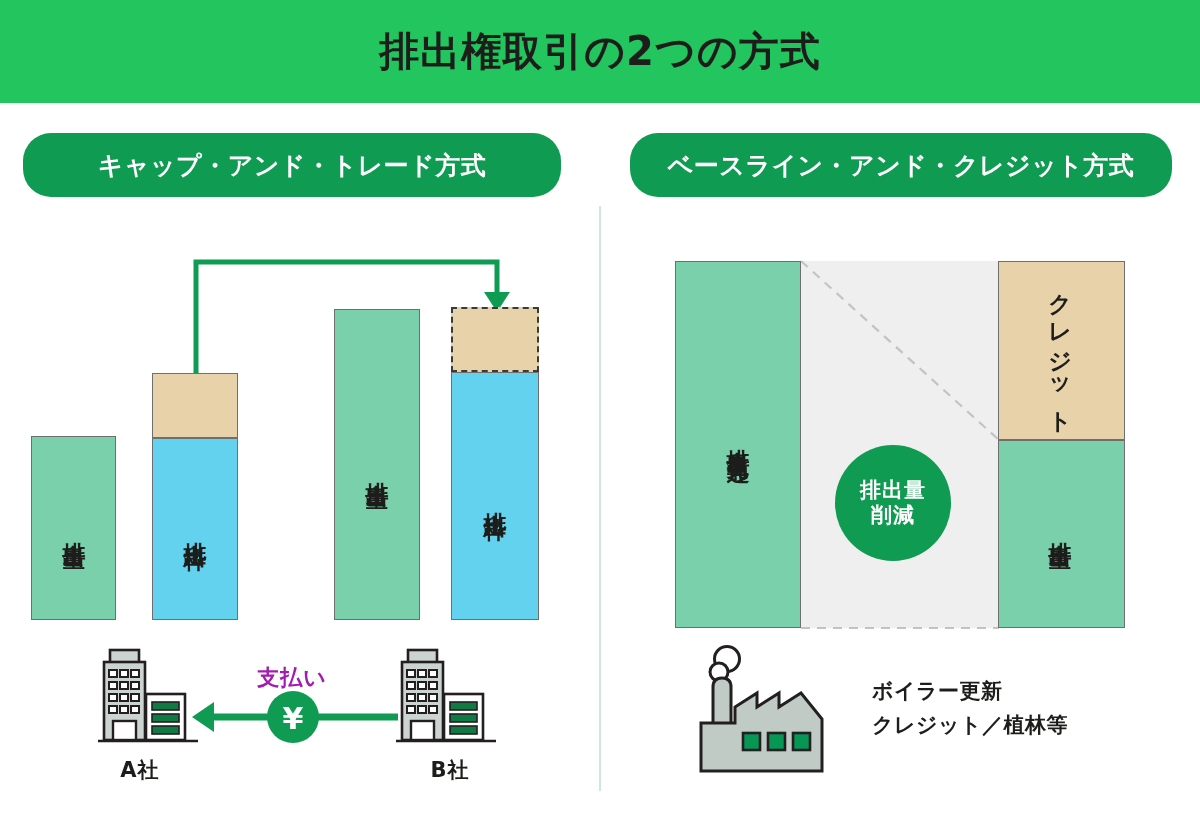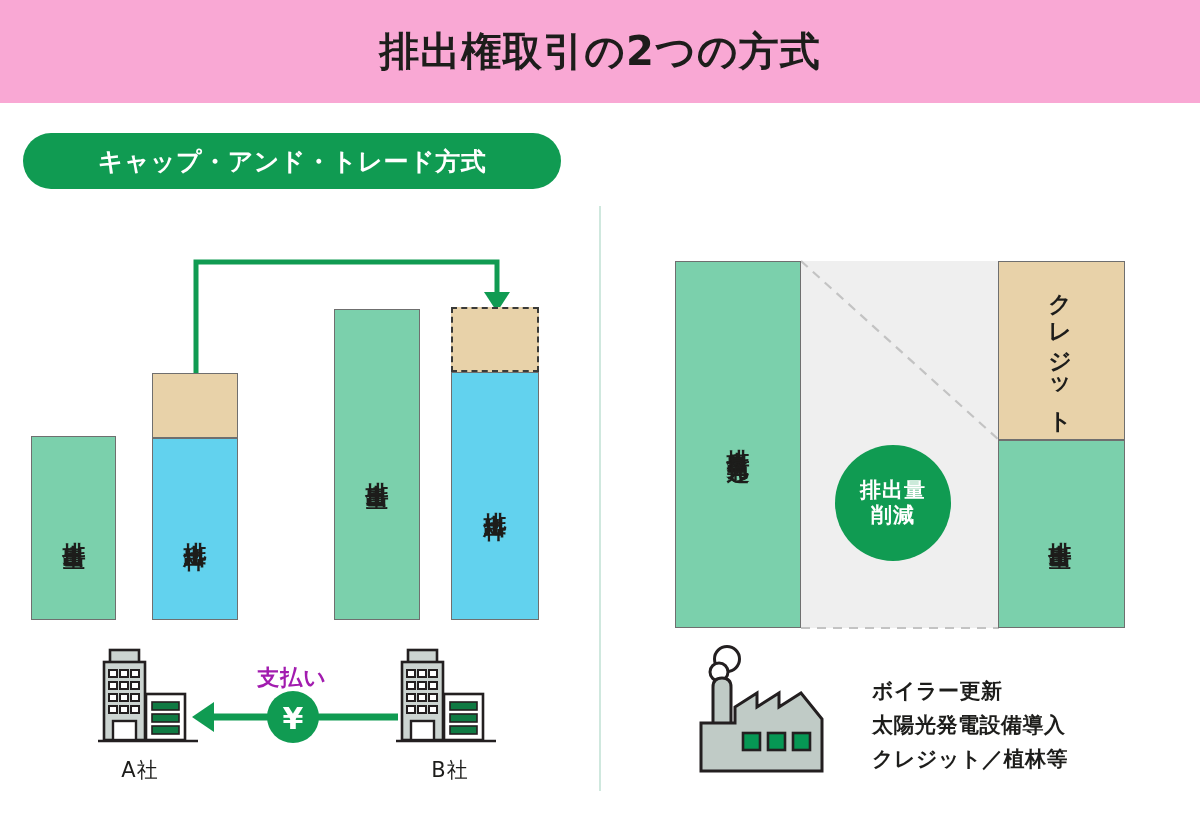--- a/index.html
+++ b/index.html
@@ -17,40 +17,40 @@
     background: #ffffff;
     overflow: hidden;
   }
   
   #title-banner {
     position: absolute;
     left: 0;
     top: 0;
     width: 1200px;
     height: 103px;
-    background: #f9a8d4;
+    background: #22c55e;
   }
   #title-text {
     position: absolute;
     left: 0;
     top: 0;
     width: 1200px;
     height: 103px;
     display: flex;
     align-items: center;
     justify-content: center;
     font-size: 40px;
     font-weight: bold;
     color: #1d1d1b;
     letter-spacing: 1px;
   }
   
   .panel-header {
     position: absolute;
-    height: 56px;
+    height: 64px;
     border-radius: 28px;
     background: #109b52;
     color: #ffffff;
     display: flex;
     align-items: center;
     justify-content: center;
     font-size: 25px;
     font-weight: bold;
     letter-spacing: 0.5px;
     font-family: Liberation Mono, monospace;
@@ -110,21 +110,21 @@
     top: 200px;
     width: 600px;
     height: 200px;
     overflow: visible;
   }
 
   
   .company-label {
     position: absolute;
     font-size: 21px;
-    font-weight: normal;
+    font-weight: bold;
     color: #1d1d1b;
     text-align: center;
     transform: translateX(-50%);
     letter-spacing: 1px;
   }
   #pay-label {
     position: absolute;
     left: 232px;
     top: 663px;
     width: 120px;
@@ -172,20 +172,21 @@
 <div id="page">
 
   <div id="title-banner">
     <div id="title-text">排出権取引の2つの方式</div>
   </div>
 
   <div id="divider"></div>
 
   <div class="panel-header" id="header-left">キャップ・アンド・トレード方式</div>
 
+  <div class="panel-header" id="header-right">ベースライン・アンド・クレジット方式</div>
 
 
   <svg id="connector-svg" viewBox="0 0 600 200" width="600" height="200">
     <path d="M 196 172 L 196 62 L 497 62 L 497 93" fill="none" stroke="#109b52" stroke-width="5" stroke-linecap="square"></path>
     <polygon points="484,92 510,92 497,112" fill="#109b52"></polygon>
   </svg>
 
   <div class="bar bar-green" style="left:31px; top:436px; width:85px; height:184px;"></div>
   <div class="vlabel" style="left:74px; top:528px;">排出量</div>
 
@@ -295,17 +296,16 @@
 
     <path d="M 6 78 L 40 78 L 40 62 L 62 48 L 62 62 L 84 48 L 84 62 L 106 48 L 127 74 L 127 126 L 6 126 Z" fill="#c0cbc6" stroke="#231f20" stroke-width="3" stroke-linejoin="miter"></path>
 
     <rect x="48" y="88" width="17" height="17" fill="#069754" stroke="#231f20" stroke-width="2.6"></rect>
     <rect x="73" y="88" width="17" height="17" fill="#069754" stroke="#231f20" stroke-width="2.6"></rect>
     <rect x="98" y="88" width="17" height="17" fill="#069754" stroke="#231f20" stroke-width="2.6"></rect>
   </svg>
 
   <div id="measure-list">
     <div class="measure-line">ボイラー更新</div>
-    <div class="measure-line">太陽光発電設備導入</div>
     <div class="measure-line">クレジット／植林等</div>
   </div>
 
 </div>
 
 </body></html>

